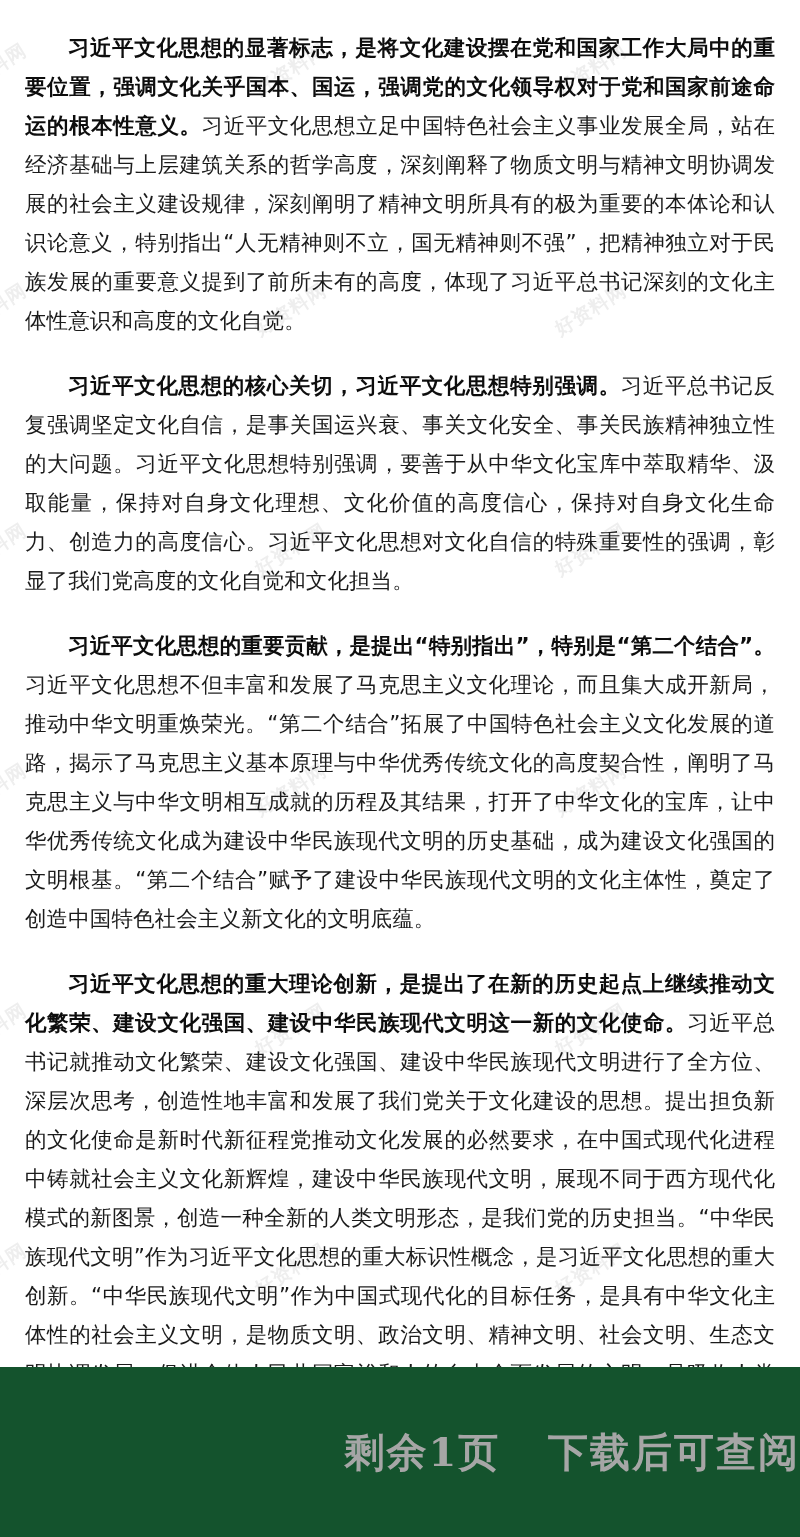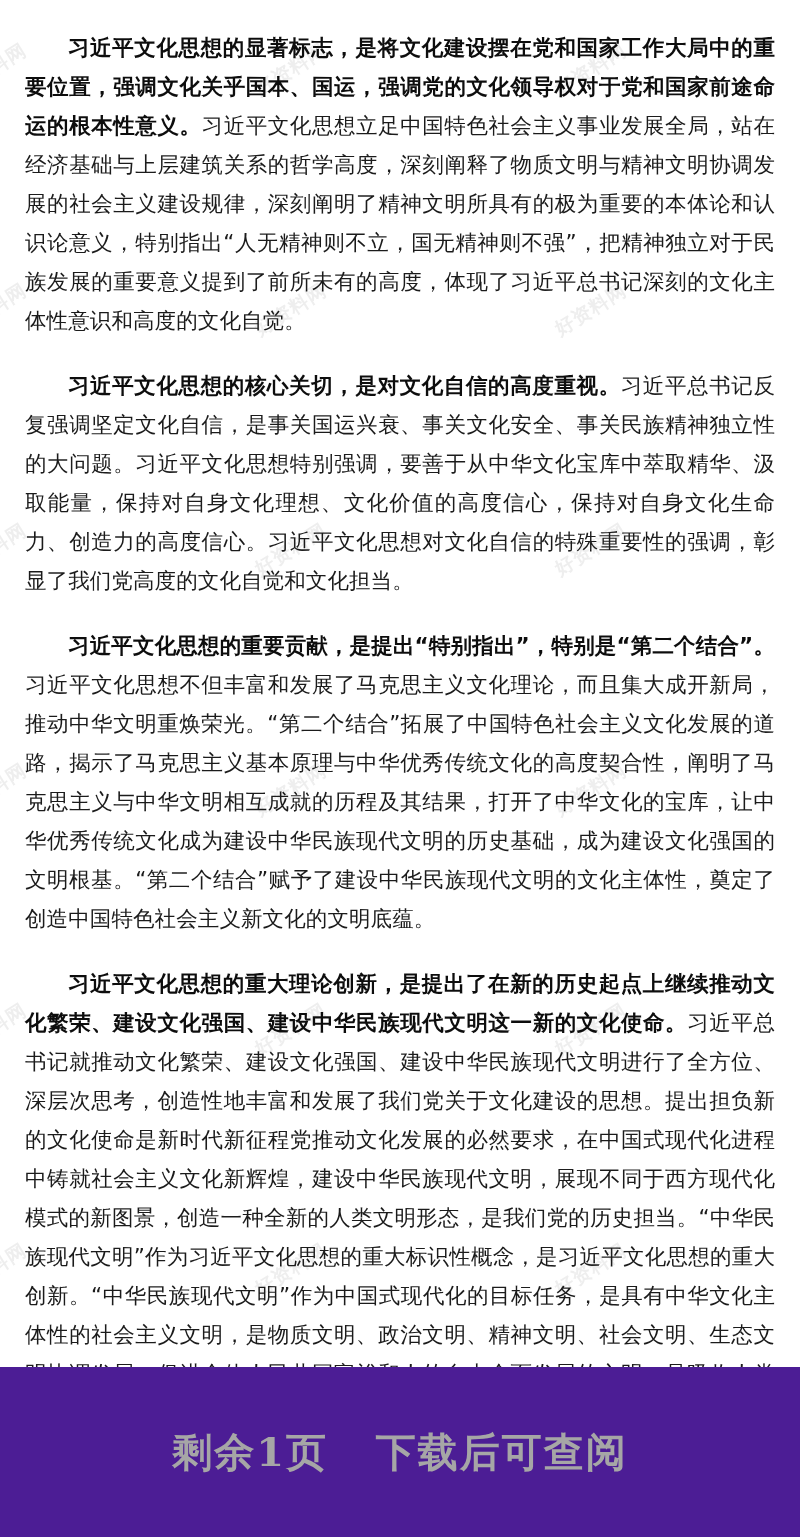--- a/index.html
+++ b/index.html
@@ -65,22 +65,22 @@
   
   #download-banner {
     position: absolute;
     left: 0;
     right: 0;
     bottom: 0;
     height: 170px;
     z-index: 2;
     display: flex;
     align-items: center;
-    justify-content: center;
-    background: #4c1d95;
+    justify-content: flex-end;
+    background: #14532d;
   }
   #download-banner .banner-text {
     font-family: "DejaVu Serif", "Liberation Serif", serif;
     font-weight: 700;
     font-size: 40px;
     color: #a6a6a6;
     letter-spacing: 2px;
     white-space: pre;
     user-select: none;
   }
@@ -107,20 +107,20 @@
     <div class="wm-item" style="left: -50px; top: 1280px; color: rgba(125, 125, 125, 0.13); transform: rotate(-32deg);">好资料网</div>
     <div class="wm-item" style="left: 250px; top: 1280px; color: rgba(125, 125, 125, 0.13); transform: rotate(-32deg);">好资料网</div>
     <div class="wm-item" style="left: 550px; top: 1280px; color: rgba(125, 125, 125, 0.13); transform: rotate(-32deg);">好资料网</div>
     <div class="wm-item" style="left: -50px; top: 1520px; color: rgba(125, 125, 125, 0.13); transform: rotate(-32deg);">好资料网</div>
     <div class="wm-item" style="left: 250px; top: 1520px; color: rgba(125, 125, 125, 0.13); transform: rotate(-32deg);">好资料网</div>
     <div class="wm-item" style="left: 550px; top: 1520px; color: rgba(125, 125, 125, 0.13); transform: rotate(-32deg);">好资料网</div>
   </div>
 
 <div id="page">
     <p class="para"><b>习近平文化思想的显著标志，是将文化建设摆在党和国家工作大局中的重要位置，强调文化关乎国本、国运，强调党的文化领导权对于党和国家前途命运的根本性意义。</b><span>习近平文化思想立足中国特色社会主义事业发展全局，站在经济基础与上层建筑关系的哲学高度，深刻阐释了物质文明与精神文明协调发展的社会主义建设规律，深刻阐明了精神文明所具有的极为重要的本体论和认识论意义，特别指出“人无精神则不立，国无精神则不强”，把精神独立对于民族发展的重要意义提到了前所未有的高度，体现了习近平总书记深刻的文化主体性意识和高度的文化自觉。</span></p>
-    <p class="para"><b>习近平文化思想的核心关切，是对文化自信的高度重视。</b><span>习近平总书记反复强调坚定文化自信，是事关国运兴衰、事关文化安全、事关民族精神独立性的大问题。习近平文化思想特别强调，要善于从中华文化宝库中萃取精华、汲取能量，保持对自身文化理想、文化价值的高度信心，保持对自身文化生命力、创造力的高度信心。习近平文化思想对文化自信的特殊重要性的强调，彰显了我们党高度的文化自觉和文化担当。</span></p>
+    <p class="para"><b>习近平文化思想的核心关切，习近平文化思想特别强调。</b><span>习近平总书记反复强调坚定文化自信，是事关国运兴衰、事关文化安全、事关民族精神独立性的大问题。习近平文化思想特别强调，要善于从中华文化宝库中萃取精华、汲取能量，保持对自身文化理想、文化价值的高度信心，保持对自身文化生命力、创造力的高度信心。习近平文化思想对文化自信的特殊重要性的强调，彰显了我们党高度的文化自觉和文化担当。</span></p>
     <p class="para"><b>习近平文化思想的重要贡献，是提出“特别指出”，特别是“第二个结合”。</b><span>习近平文化思想不但丰富和发展了马克思主义文化理论，而且集大成开新局，推动中华文明重焕荣光。“第二个结合”拓展了中国特色社会主义文化发展的道路，揭示了马克思主义基本原理与中华优秀传统文化的高度契合性，阐明了马克思主义与中华文明相互成就的历程及其结果，打开了中华文化的宝库，让中华优秀传统文化成为建设中华民族现代文明的历史基础，成为建设文化强国的文明根基。“第二个结合”赋予了建设中华民族现代文明的文化主体性，奠定了创造中国特色社会主义新文化的文明底蕴。</span></p>
     <p class="para"><b>习近平文化思想的重大理论创新，是提出了在新的历史起点上继续推动文化繁荣、建设文化强国、建设中华民族现代文明这一新的文化使命。</b><span>习近平总书记就推动文化繁荣、建设文化强国、建设中华民族现代文明进行了全方位、深层次思考，创造性地丰富和发展了我们党关于文化建设的思想。提出担负新的文化使命是新时代新征程党推动文化发展的必然要求，在中国式现代化进程中铸就社会主义文化新辉煌，建设中华民族现代文明，展现不同于西方现代化模式的新图景，创造一种全新的人类文明形态，是我们党的历史担当。“中华民族现代文明”作为习近平文化思想的重大标识性概念，是习近平文化思想的重大创新。“中华民族现代文明”作为中国式现代化的目标任务，是具有中华文化主体性的社会主义文明，是物质文明、政治文明、精神文明、社会文明、生态文明协调发展，促进全体人民共同富裕和人的自由全面发展的文明，是吸收人类一切优秀文明成果、推动构建人类命运共同体的文明。</span></p>
   </div>
 
 <div id="download-banner">
   <span class="banner-text">剩余1页   下载后可查阅</span>
 </div>
 
 </body></html>

